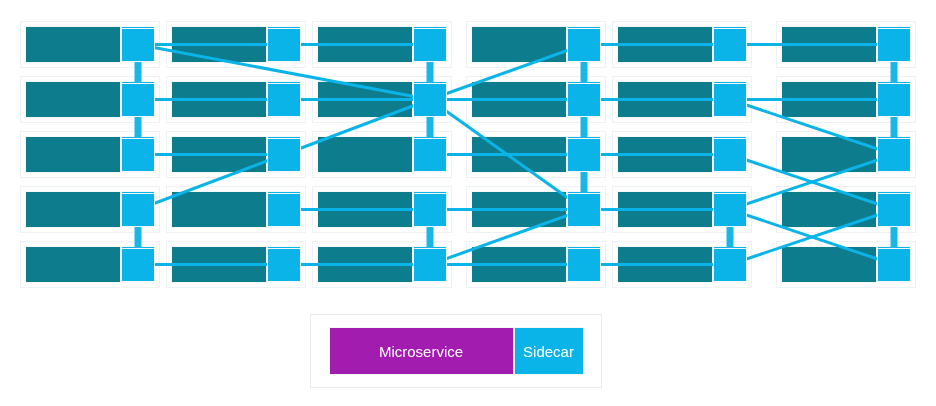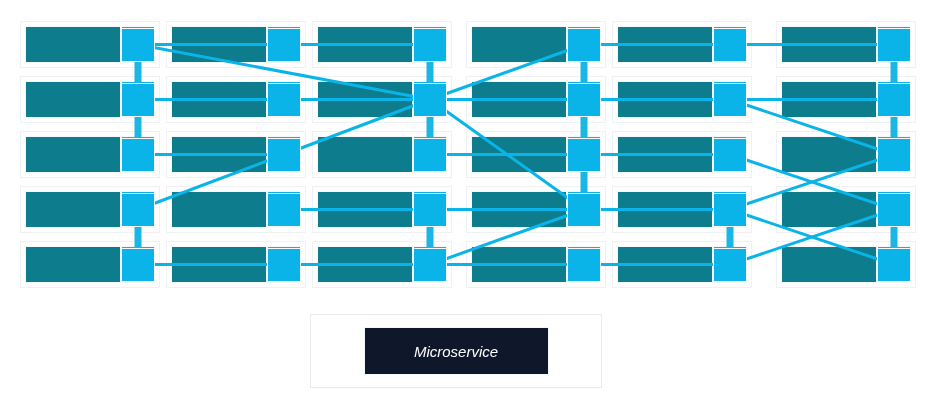--- a/index.html
+++ b/index.html
@@ -102,22 +102,21 @@
     display: flex;
     align-items: center;
     justify-content: center;
     color: #ffffff;
     font-size: 15px;
     box-sizing: border-box;
     border: 1px solid #f2f7f8;
   }
   #legend .key.svc {
     width: 185px;
-    background: #0f172a;
-    font-style: italic;
+    background: #a21caf;
   }
   #legend .key.car {
     width: 70px;
     background: #0ab4e8;
   }
 </style>
 </head>
 <body>
 
 <div id="app">
@@ -319,15 +318,18 @@
       <div class="carTop" style="left: 413px; top: 247.5px; width: 34px; height: 34px;"></div>
       <div class="carTop" style="left: 567px; top: 247.5px; width: 34px; height: 34px;"></div>
       <div class="carTop" style="left: 713px; top: 247.5px; width: 34px; height: 34px;"></div>
       <div class="carTop" style="left: 877px; top: 247.5px; width: 34px; height: 34px;"></div>
     </div>
 
   <div id="legend">
     <div class="key svc">
       <span>Microservice</span>
     </div>
+    <div class="key car">
+      <span>Sidecar</span>
+    </div>
   </div>
 
 </div>
 
 </body></html>

